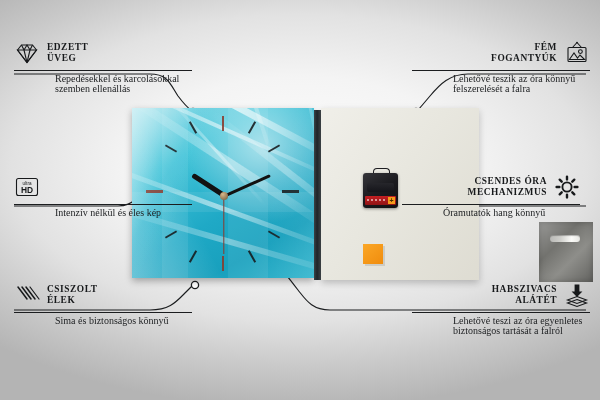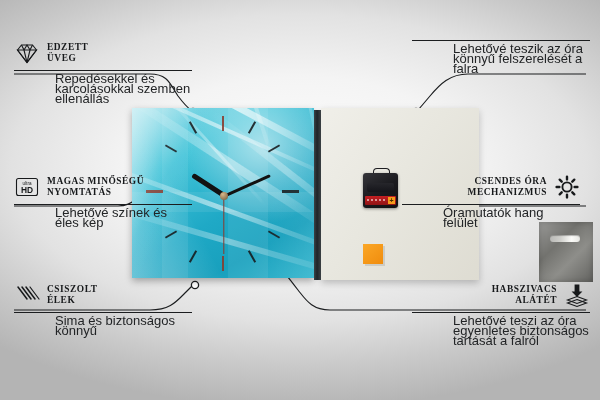--- a/index.html
+++ b/index.html
@@ -204,22 +204,22 @@
     text-transform: uppercase;
   }
   .feature.left .title { text-align: left; }
   .feature.right .title { text-align: right; }
   .feature .rule {
     height: 0;
     border-top: 1.15px solid #1b1d1f;
     margin: 1.5px 0 3px 0;
   }
   .feature .desc {
-    font-family: Liberation Sans, sans-serif;
-    font-size: 13px;
+    font-family: Liberation Serif, serif;
+    font-size: 10px;
     line-height: 10px;
     color: #222426;
     padding-left: 41px;
   }
   .feature.right .desc { }
   .icon-box {
     width: 26px; height: 26px;
     flex: 0 0 26px;
     position: relative;
   }
@@ -343,24 +343,23 @@
 
   <div class="feature left f-print">
     <div class="head">
       <span class="icon-box">
         <svg width="26" height="26" viewBox="0 0 26 26">
           <rect x="2.5" y="4.5" width="21" height="17" rx="2" ry="2" fill="none" stroke="#17191b" stroke-width="1.1"></rect>
           <text x="13" y="11.3" text-anchor="middle" font-family="Liberation Sans, sans-serif" font-size="4.6" fill="#17191b">ultra</text>
           <text x="13" y="19" text-anchor="middle" font-family="Liberation Sans, sans-serif" font-size="8.4" font-weight="bold" fill="#17191b">HD</text>
         </svg>
       </span>
-      <span class="title"><span>MAGAS MINŐSÉGŰ</span><br><span>NYOMTATÁS</span></span>
-    </div>
-    <div class="rule"></div>
-    <div class="desc">Lehetővé színek és éles kép</div>
+    </div>
+    <div class="rule"></div>
+    <div class="desc">Intenzív nélkül és éles kép</div>
   </div>
 
   <div class="feature left f-edges">
     <div class="head">
       <span class="icon-box">
         <svg width="26" height="26" viewBox="0 0 26 26">
           <g stroke="#17191b" stroke-width="1.5" stroke-linecap="round">
             <path d="M4,5  L13,17"></path>
             <path d="M8,5  L17,17"></path>
             <path d="M12,5 L21,17"></path>
@@ -368,39 +367,53 @@
           </g>
         </svg>
       </span>
       <span class="title"><span>CSISZOLT</span><br><span>ÉLEK</span></span>
     </div>
     <div class="rule"></div>
     <div class="desc">Sima és biztonságos könnyű</div>
   </div>
 
   <div class="feature right f-handle">
+    <div class="head">
+      <span class="title"><span>FÉM</span><br><span>FOGANTYÚK</span></span>
+      <span class="icon-box">
+        <svg width="26" height="26" viewBox="0 0 26 26">
+          <g fill="none" stroke="#17191b" stroke-width="1.1">
+            <path d="M13,2.5 L8.5,7.5 M13,2.5 L17.5,7.5"></path>
+            <circle cx="13" cy="2.6" r="0.9" fill="#17191b" stroke="none"></circle>
+            <rect x="4" y="7.5" width="18" height="14" rx="1"></rect>
+            <path d="M5.4,19.5 L10,13 L13.5,18 L16,15 L20.6,19.5 Z" fill="none"></path>
+            <circle cx="16.4" cy="11.6" r="1.9"></circle>
+          </g>
+        </svg>
+      </span>
+    </div>
     <div class="rule"></div>
     <div class="desc">Lehetővé teszik az óra könnyű felszerelését a falra</div>
   </div>
 
   <div class="feature right f-mech">
     <div class="head">
       <span class="title"><span>CSENDES ÓRA</span><br><span>MECHANIZMUS</span></span>
       <span class="icon-box">
         <svg width="26" height="26" viewBox="0 0 26 26">
           <g fill="none" stroke="#17191b" stroke-width="1.9">
             <circle cx="13" cy="13" r="4.6"></circle>
             <path d="M13,2.6 v2.8 M13,20.6 v2.8 M2.6,13 h2.8 M20.6,13 h2.8
                      M5.7,5.7 l2,2 M18.3,18.3 l2,2 M20.3,5.7 l-2,2 M7.7,18.3 l-2,2" stroke-linecap="round" stroke-width="2.4"></path>
           </g>
         </svg>
       </span>
     </div>
     <div class="rule"></div>
-    <div class="desc">Óramutatók hang felület</div>
+    <div class="desc">Óramutatók hang könnyű</div>
   </div>
 
   <div class="feature right f-foam">
     <div class="head">
       <span class="title"><span>HABSZIVACS</span><br><span>ALÁTÉT</span></span>
       <span class="icon-box">
         <svg width="26" height="26" viewBox="0 0 26 26">
           <g fill="none" stroke="#17191b" stroke-width="1.1">
             <path d="M10.6,2.5 h4.8 v7 h3 L13,15 L7.6,9.5 h3 Z" fill="#17191b" stroke="none"></path>
             <path d="M13,14.5 L22.5,18 L13,21.5 L3.5,18 Z"></path>

